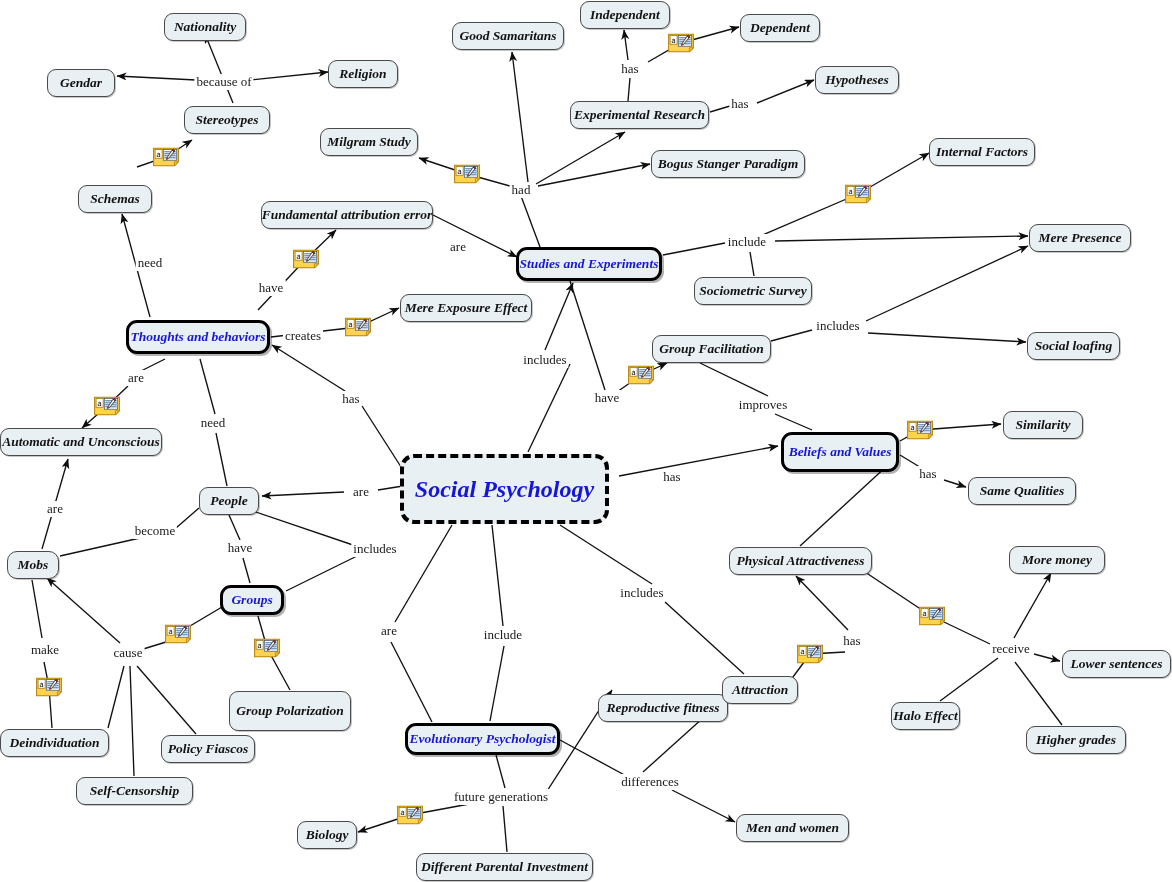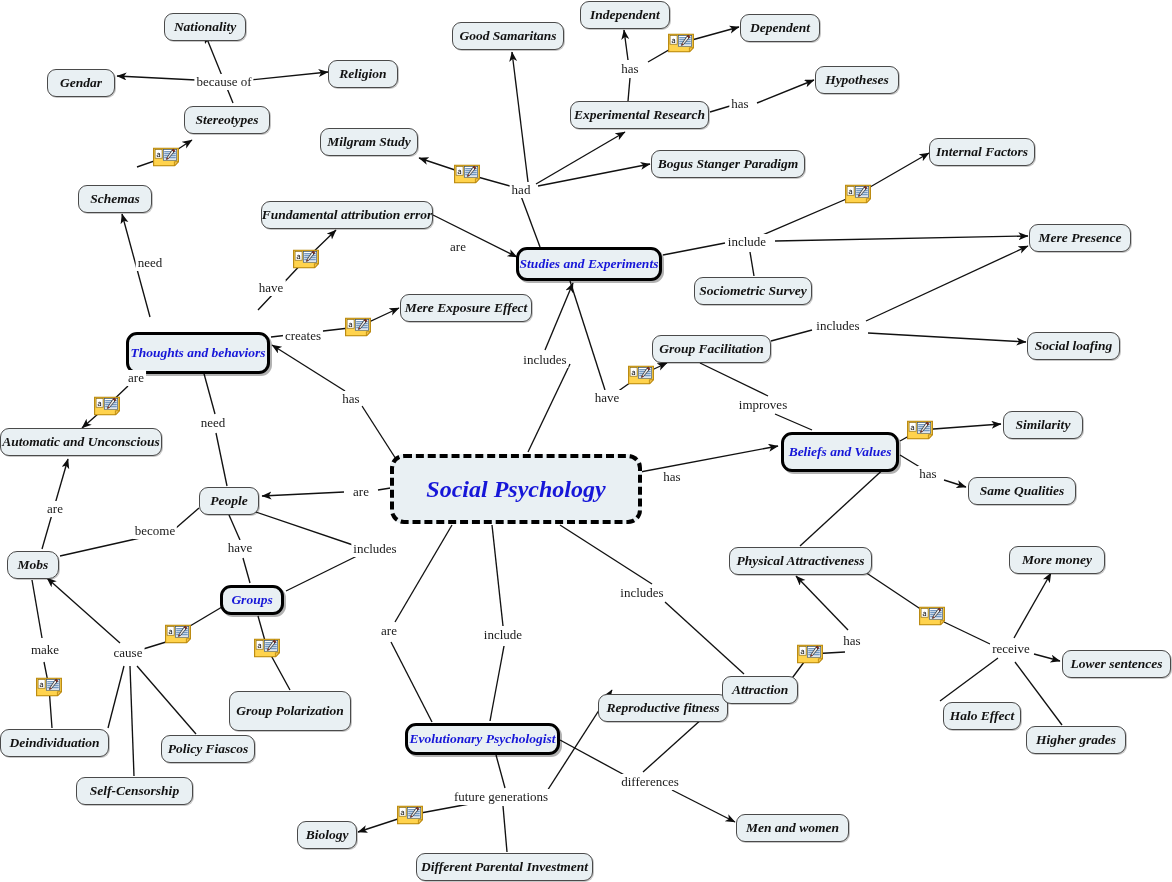--- a/index.html
+++ b/index.html
@@ -143,21 +143,21 @@
         <line x1="496" y1="755" x2="505" y2="788" stroke="#111111" stroke-width="1.35"></line>
         <polyline points="480,802 410,815 358,832" fill="none" stroke="#111111" stroke-width="1.35" marker-end="url(#ah)"></polyline>
         <line x1="503" y1="806" x2="507" y2="852" stroke="#111111" stroke-width="1.35"></line>
         <line x1="540" y1="802" x2="612" y2="690" stroke="#111111" stroke-width="1.35" marker-end="url(#ah)"></line>
         <line x1="560" y1="740" x2="630" y2="778" stroke="#111111" stroke-width="1.35"></line>
         <line x1="643" y1="772" x2="723" y2="700" stroke="#111111" stroke-width="1.35" marker-end="url(#ah)"></line>
         <line x1="672" y1="790" x2="735" y2="822" stroke="#111111" stroke-width="1.35" marker-end="url(#ah)"></line>
       </g>
   </svg>
   <div id="node-layer">
-      <div class="node root" style="left: 390px; top: 454px; width: 252px; height: 70px; text-align: center;">
+      <div class="node root" style="left: 400px; top: 454px; width: 209px; height: 70px; text-align: center;">
         <span>Social Psychology</span>
       </div>
       <div class="node" style="left: 164px; top: 13px; width: 82px; height: 28px;">
         <span>Nationality</span>
       </div>
       <div class="node" style="left: 47px; top: 69px; width: 68px; height: 28px;">
         <span>Gendar</span>
       </div>
       <div class="node" style="left: 328px; top: 60px; width: 70px; height: 28px;">
         <span>Religion</span>
@@ -206,21 +206,21 @@
       </div>
       <div class="node" style="left: 1027px; top: 332px; width: 93px; height: 28px;">
         <span>Social loafing</span>
       </div>
       <div class="node" style="left: 652px; top: 335px; width: 119px; height: 28px;">
         <span>Group Facilitation</span>
       </div>
       <div class="node" style="left: 400px; top: 294px; width: 132px; height: 28px;">
         <span>Mere Exposure Effect</span>
       </div>
-      <div class="node key" style="left: 126px; top: 332px; width: 144px; height: 42px;">
+      <div class="node key" style="left: 126px; top: 320px; width: 144px; height: 34px;">
         <span>Thoughts and behaviors</span>
       </div>
       <div class="node" style="left: 0px; top: 428px; width: 162px; height: 28px;">
         <span>Automatic and Unconscious</span>
       </div>
       <div class="node key" style="left: 781px; top: 432px; width: 118px; height: 40px;">
         <span>Beliefs and Values</span>
       </div>
       <div class="node" style="left: 1003px; top: 411px; width: 80px; height: 28px;">
         <span>Similarity</span>
@@ -266,21 +266,21 @@
       </div>
       <div class="node" style="left: 598px; top: 694px; width: 130px; height: 28px;">
         <span>Reproductive fitness</span>
       </div>
       <div class="node" style="left: 736px; top: 814px; width: 113px; height: 28px;">
         <span>Men and women</span>
       </div>
       <div class="node" style="left: 722px; top: 676px; width: 76px; height: 28px;">
         <span>Attraction</span>
       </div>
-      <div class="node" style="left: 943px; top: 702px; width: 78px; height: 28px;">
+      <div class="node" style="left: 891px; top: 702px; width: 69px; height: 28px;">
         <span>Halo Effect</span>
       </div>
       <div class="node" style="left: 1062px; top: 650px; width: 109px; height: 28px;">
         <span>Lower sentences</span>
       </div>
       <div class="node" style="left: 1026px; top: 726px; width: 100px; height: 28px;">
         <span>Higher grades</span>
       </div>
     </div>
   <div id="label-layer">

